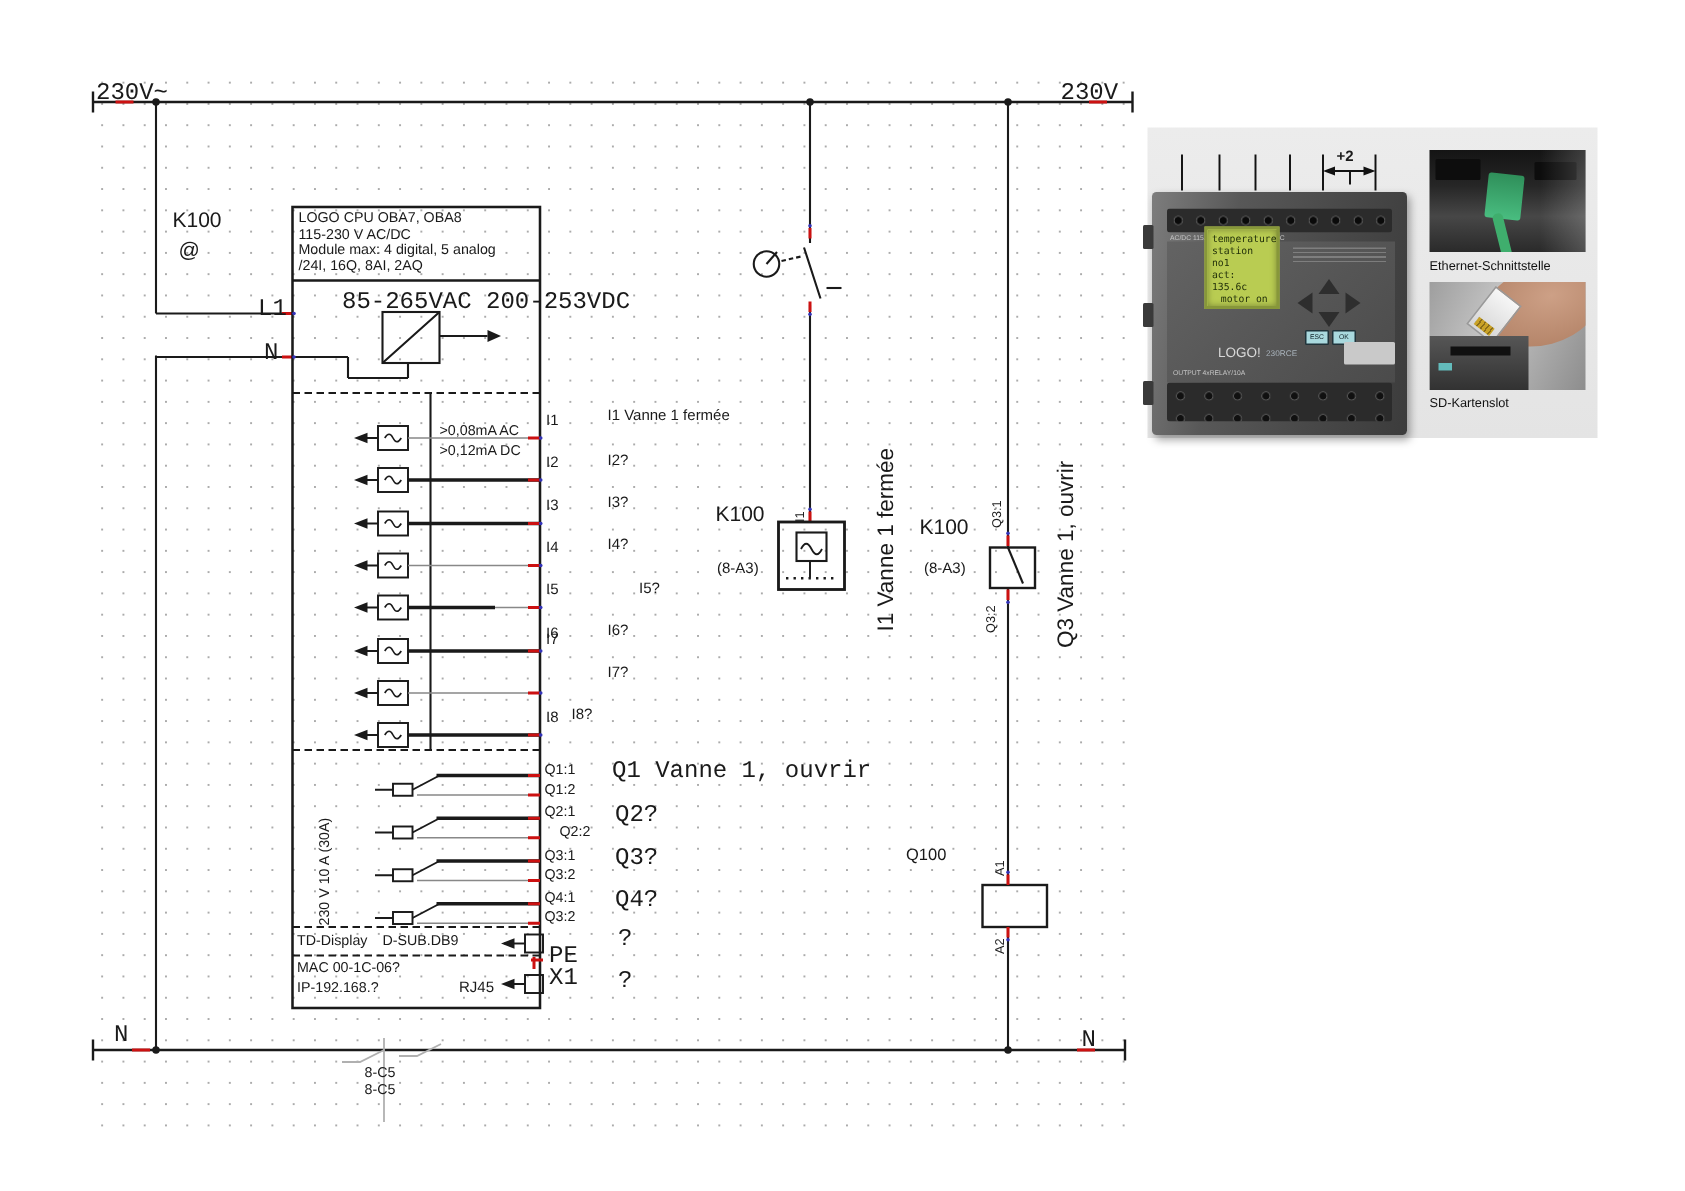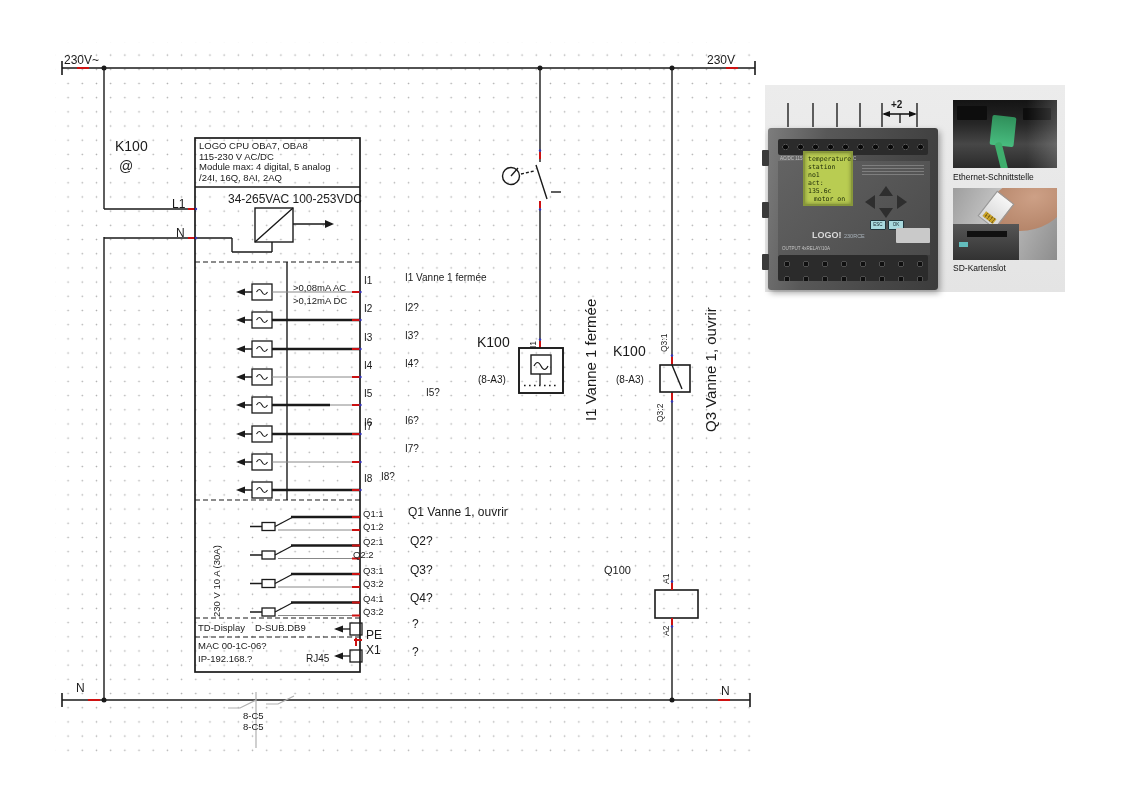--- a/index.html
+++ b/index.html
@@ -4,21 +4,21 @@
 <style>
   html,body{margin:0;padding:0;background:#fff;}
   body{width:1123px;height:794px;position:relative;overflow:hidden;
        font-family:"Liberation Sans",sans-serif;color:#1a1a1a;}
   .grid{position:absolute;left:55px;top:42px;width:706px;height:716px;
         background-image:radial-gradient(circle,#8f8f8f 0.8px,transparent 1px);
         background-size:14.2px 14.2px;background-position:6px 6px;opacity:.75;z-index:0;}
   svg.wires{position:absolute;left:0;top:0;z-index:2;}
   .lbl{position:absolute;white-space:nowrap;z-index:3;color:#1a1a1a;}
   .s8{font-size:8.5px;} .s9{font-size:9.5px;} .s10{font-size:10px;}
-  .s11{font-size:12px;} .s15{font-size:15px;} .s17{font-size:11px;} .s19{font-size:14px;}
+  .s11{font-size:16px;font-family:Liberation Mono, monospace;} .s15{font-size:15px;} .s17{font-size:11px;} .s19{font-size:14px;}
   .rot{transform:rotate(-90deg);transform-origin:0 0;}
   
   .photo-panel{position:absolute;left:765px;top:85px;width:300px;height:207px;
                background:linear-gradient(180deg,#ececec,#e4e4e4);z-index:1;}
   .device{position:absolute;left:3px;top:43px;width:170px;height:162px;border-radius:3px;
           background:linear-gradient(100deg,#7d7d7d 0%,#585858 30%,#474747 70%,#3c3c3c 100%);
           box-shadow:2px 3px 6px rgba(0,0,0,.35);}
   .din-tab{position:absolute;left:-6px;width:7px;height:16px;background:#3a3a3a;border-radius:1px;}
   .term-strip{position:absolute;left:10px;top:11px;width:150px;height:16px;background:#2b2b2b;border-radius:2px;
       background-image:radial-gradient(circle 3.2px at 7.5px 8px,#0a0a0a 2.3px,#6e6e6e 2.8px,transparent 3.3px);
@@ -33,21 +33,21 @@
   .lcd{position:absolute;left:35px;top:23px;width:50px;height:55px;background:#b9cc52;
        border:2px solid #87973a;box-shadow:inset 0 0 4px rgba(0,0,0,.35);
        font-family:"DejaVu Sans Mono",monospace;font-size:6.5px;line-height:8px;
        color:#22300a;padding:2px 0 0 3px;box-sizing:border-box;}
   .tri{position:absolute;width:0;height:0;}
   .btn{position:absolute;width:14px;height:8px;background:#a9d9de;border:1px solid #20333a;
        border-radius:1px;font-size:4.5px;line-height:8px;text-align:center;color:#12232a;}
   .plate{position:absolute;left:128px;top:100px;width:34px;height:15px;background:#c9c9c9;border-radius:1px;}
   .brandtxt{position:absolute;left:42px;top:41px;font-size:7px;font-weight:bold;
             letter-spacing:1px;color:#cfcfcf;}
-  .logotxt{position:absolute;left:44px;top:102px;font-size:9px;font-weight:bold;color:#d8d8d8;}
+  .logotxt{position:absolute;left:44px;top:102px;font-size:9px;font-weight:normal;color:#d8d8d8;}
   .logosuf{position:absolute;left:76px;top:105px;font-size:5.5px;color:#a9b3bb;}
   .devprint{position:absolute;font-size:4.5px;color:#c4c4c4;white-space:pre;}
   .subphoto{position:absolute;left:188px;width:104px;overflow:hidden;}
   .eth{top:15px;height:68px;background:linear-gradient(180deg,#141414 0%,#262626 35%,#474747 65%,#2a2a2a 100%);}
   .eth .module{position:absolute;background:#0d0d0d;border-radius:1px;}
   .eth .plug{position:absolute;left:38px;top:16px;width:24px;height:30px;border-radius:2px;
              background:linear-gradient(#2f8f5a,#49bd80);transform:rotate(6deg);}
   .eth .cable{position:absolute;left:45px;top:42px;width:7px;height:30px;border-radius:3px;
               background:#3fae6d;transform:rotate(-14deg);}
   .eth .sheen{position:absolute;right:0;top:0;width:30px;height:100%;
@@ -265,21 +265,21 @@
 <span class="lbl s11" style="left:76px;top:681px">N</span>
 <span class="lbl s11" style="left:721px;top:684px">N</span>
 
 <span class="lbl s19" style="left:115px;top:138px">K100</span>
 <span class="lbl" style="left:119px;top:158px;font-size:14px">@</span>
 
 <span class="lbl s9" style="left:199px;top:140px">LOGO CPU OBA7, OBA8</span>
 <span class="lbl s9" style="left:199px;top:150.5px">115-230 V AC/DC</span>
 <span class="lbl s9" style="left:199px;top:161px">Module max: 4 digital, 5 analog</span>
 <span class="lbl s9" style="left:199px;top:171.5px">/24I, 16Q, 8AI, 2AQ</span>
-<span class="lbl s11" style="left:228px;top:192px">34-265VAC 100-253VDC</span>
+<span class="lbl s11" style="left:228px;top:192px">85-265VAC 200-253VDC</span>
 <span class="lbl s11" style="left:172px;top:197px">L1</span>
 <span class="lbl s11" style="left:176px;top:226px">N</span>
 
 <span class="lbl s9" style="left:293px;top:282px">&gt;0,08mA AC</span>
 <span class="lbl s9" style="left:293px;top:294.5px">&gt;0,12mA DC</span>
 
 <span class="lbl s10" style="left:364px;top:275px">I1</span>
 <span class="lbl s10" style="left:405px;top:272px">I1 Vanne 1 fermée</span>
 <span class="lbl s10" style="left:364px;top:303px">I2</span>
 <span class="lbl s10" style="left:405px;top:302px">I2?</span>
@@ -294,21 +294,21 @@
 <span class="lbl s10" style="left:364px;top:421px">I7</span>
 <span class="lbl s10" style="left:405px;top:443px">I7?</span>
 <span class="lbl s10" style="left:364px;top:473px">I8</span>
 <span class="lbl s10" style="left:381px;top:471px">I8?</span>
 
 <span class="lbl s9 rot" style="left:211px;top:617px">230 V 10 A (30A)</span>
 
 <span class="lbl s9" style="left:363px;top:507.5px">Q1:1</span>
 <span class="lbl s9" style="left:363px;top:520.5px">Q1:2</span>
 <span class="lbl s9" style="left:363px;top:536px">Q2:1</span>
-<span class="lbl s9" style="left:353px;top:549px">Q2:2</span>
+<span class="lbl s9" style="left:373px;top:549px">Q2:2</span>
 <span class="lbl s9" style="left:363px;top:564.5px">Q3:1</span>
 <span class="lbl s9" style="left:363px;top:577.5px">Q3:2</span>
 <span class="lbl s9" style="left:363px;top:593px">Q4:1</span>
 <span class="lbl s9" style="left:363px;top:606px">Q3:2</span>
 
 <span class="lbl s11" style="left:408px;top:505px">Q1 Vanne 1, ouvrir</span>
 <span class="lbl s11" style="left:410px;top:534px">Q2?</span>
 <span class="lbl s11" style="left:410px;top:563px">Q3?</span>
 <span class="lbl s11" style="left:410px;top:591px">Q4?</span>
 <span class="lbl s11" style="left:412px;top:617px">?</span>

